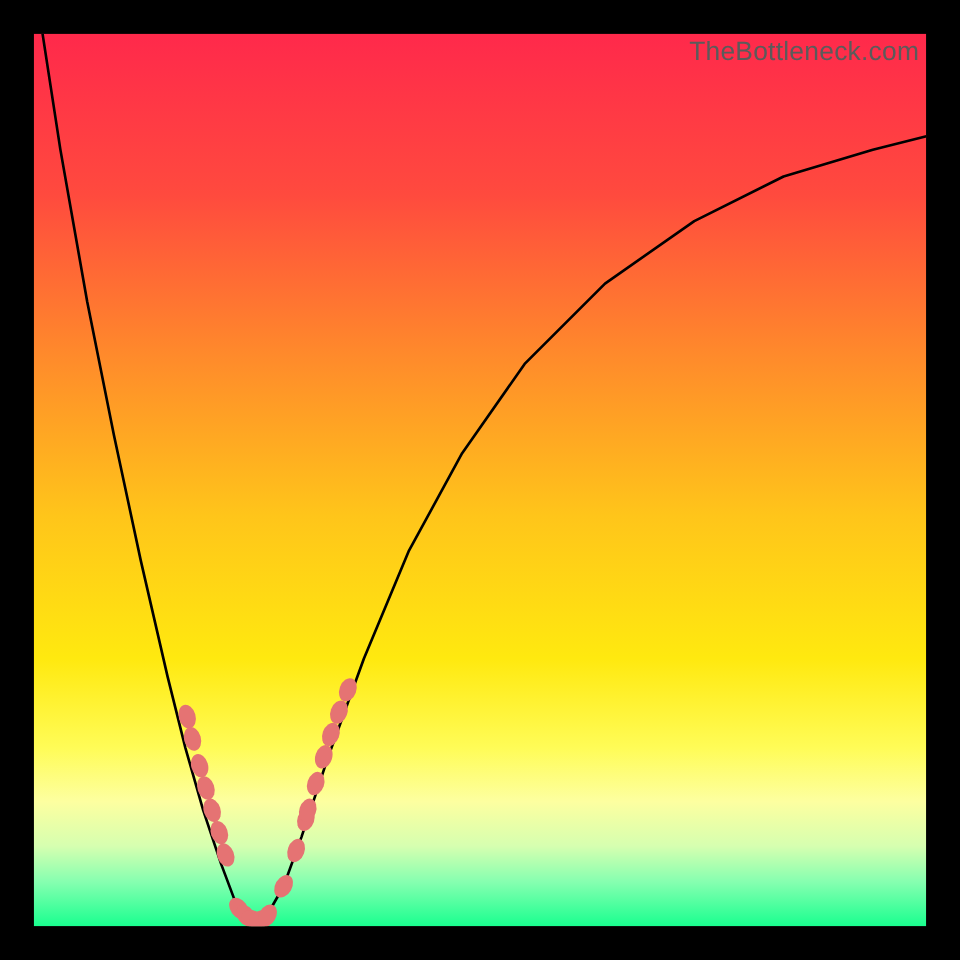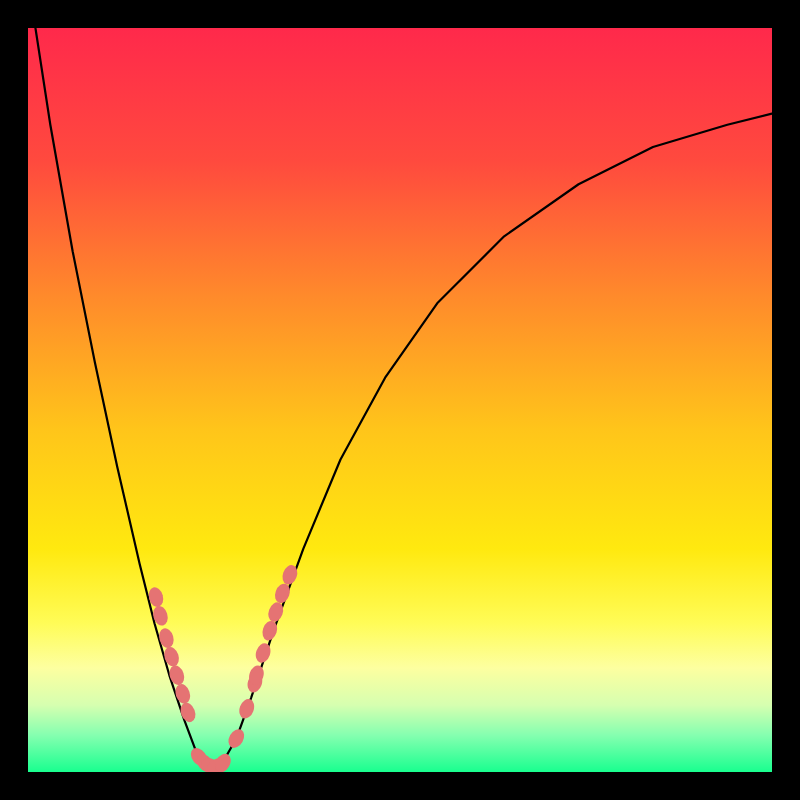--- a/index.html
+++ b/index.html
@@ -117,14 +117,15 @@
             <ellipse cx="0" cy="0" rx="10" ry="7" fill="#e57373"></ellipse>
           </g>
           <g transform="translate(254.45 565.44) rotate(-70.0)">
             <ellipse cx="0" cy="0" rx="10" ry="7" fill="#e57373"></ellipse>
           </g>
           <g transform="translate(261.89 546.84) rotate(-70.0)">
             <ellipse cx="0" cy="0" rx="10" ry="7" fill="#e57373"></ellipse>
           </g>
         </g>
     </svg>
+    <div class="watermark">TheBottleneck.com</div>
   </div>
 </div>
 
 </body></html>

